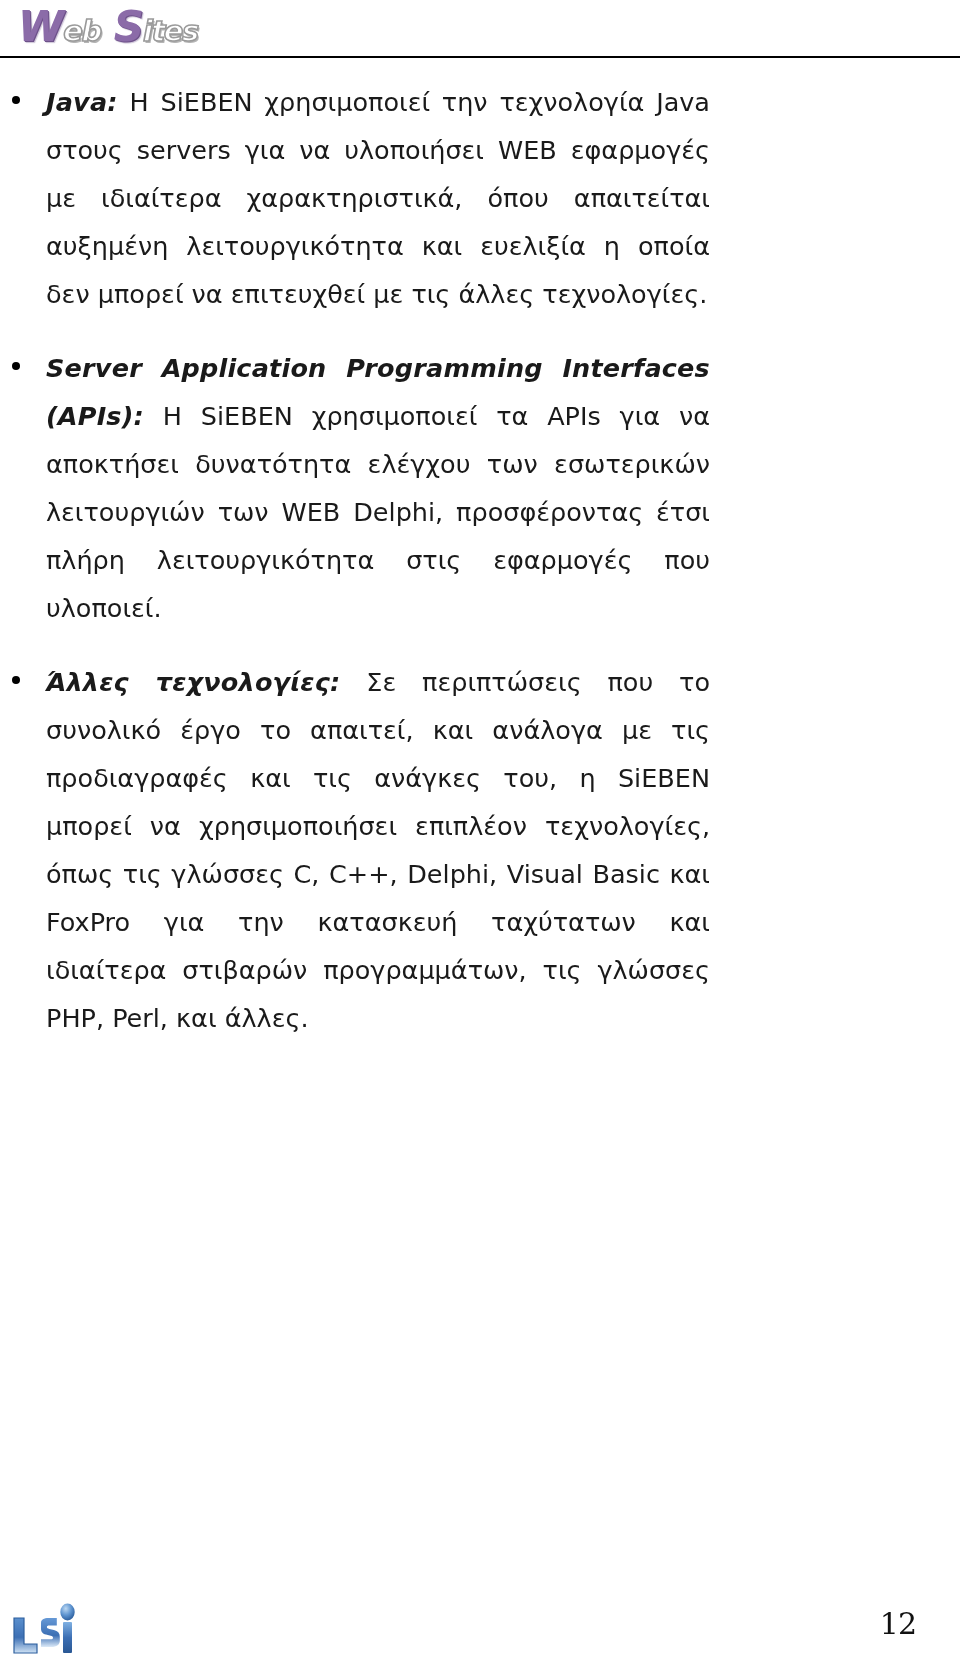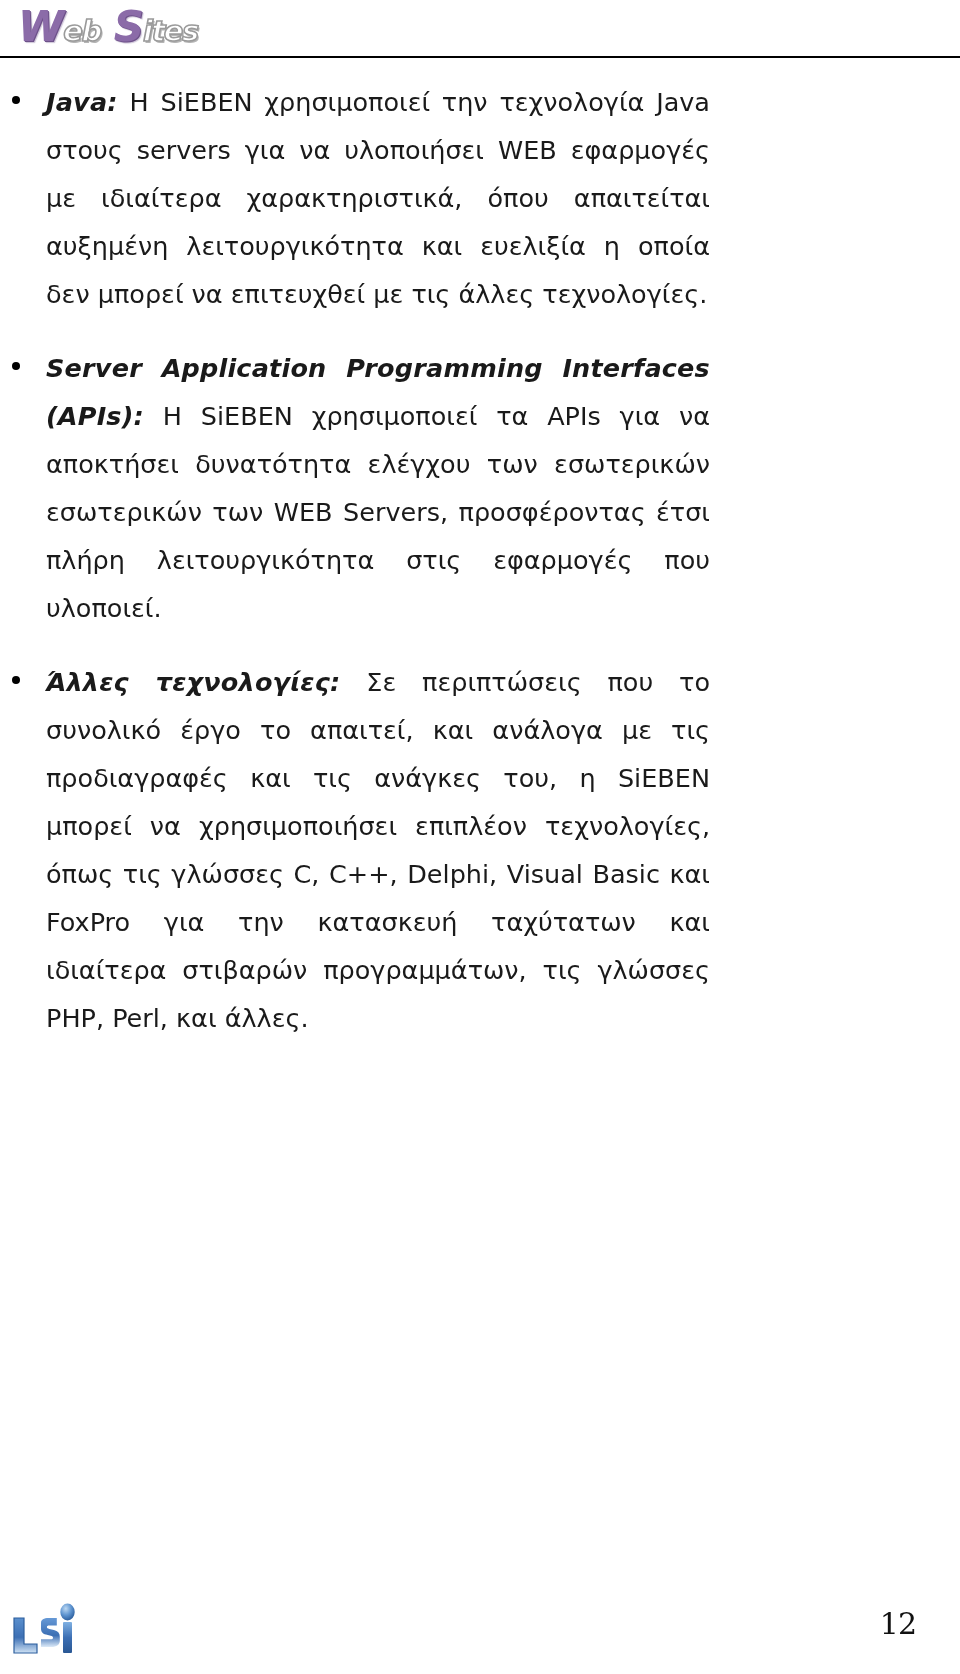--- a/index.html
+++ b/index.html
@@ -130,21 +130,21 @@
   <div class="header-rule"></div>
 </div>
 
 <div class="content">
 
   <p class="bullet-para">
     <span class="bullet-dot"></span><span class="lead">Java:</span><span class="body-txt"> Η SiEBEN χρησιμοποιεί την τεχνολογία Java στους servers για να υλοποιήσει WEB εφαρμογές με ιδιαίτερα χαρακτηριστικά, όπου απαιτείται αυξημένη λειτουργικότητα και ευελιξία η οποία δεν μπορεί να επιτευχθεί με τις άλλες τεχνολογίες.</span>
   </p>
 
   <p class="bullet-para">
-    <span class="bullet-dot"></span><span class="lead">Server Application Programming Interfaces (APIs):</span><span class="body-txt"> Η SiEBEN χρησιμοποιεί τα APIs για να αποκτήσει δυνατότητα ελέγχου των εσωτερικών εσωτερικών των WEB Servers, προσφέροντας έτσι πλήρη λειτουργικότητα στις εφαρμογές που υλοποιεί.</span>
+    <span class="bullet-dot"></span><span class="lead">Server Application Programming Interfaces (APIs):</span><span class="body-txt"> Η SiEBEN χρησιμοποιεί τα APIs για να αποκτήσει δυνατότητα ελέγχου των εσωτερικών λειτουργιών των WEB Delphi, προσφέροντας έτσι πλήρη λειτουργικότητα στις εφαρμογές που υλοποιεί.</span>
   </p>
 
   <p class="bullet-para">
     <span class="bullet-dot"></span><span class="lead">Άλλες τεχνολογίες:</span><span class="body-txt"> Σε περιπτώσεις που το συνολικό έργο το απαιτεί, και ανάλογα με τις προδιαγραφές και τις ανάγκες του, η SiEBEN μπορεί να χρησιμοποιήσει επιπλέον τεχνολογίες, όπως τις γλώσσες C, C++, Delphi, Visual Basic και FoxPro για την κατασκευή ταχύτατων και ιδιαίτερα στιβαρών προγραμμάτων, τις γλώσσες PHP, Perl, και άλλες.</span>
   </p>
 
 </div>
 
 <div class="page-footer">
 

